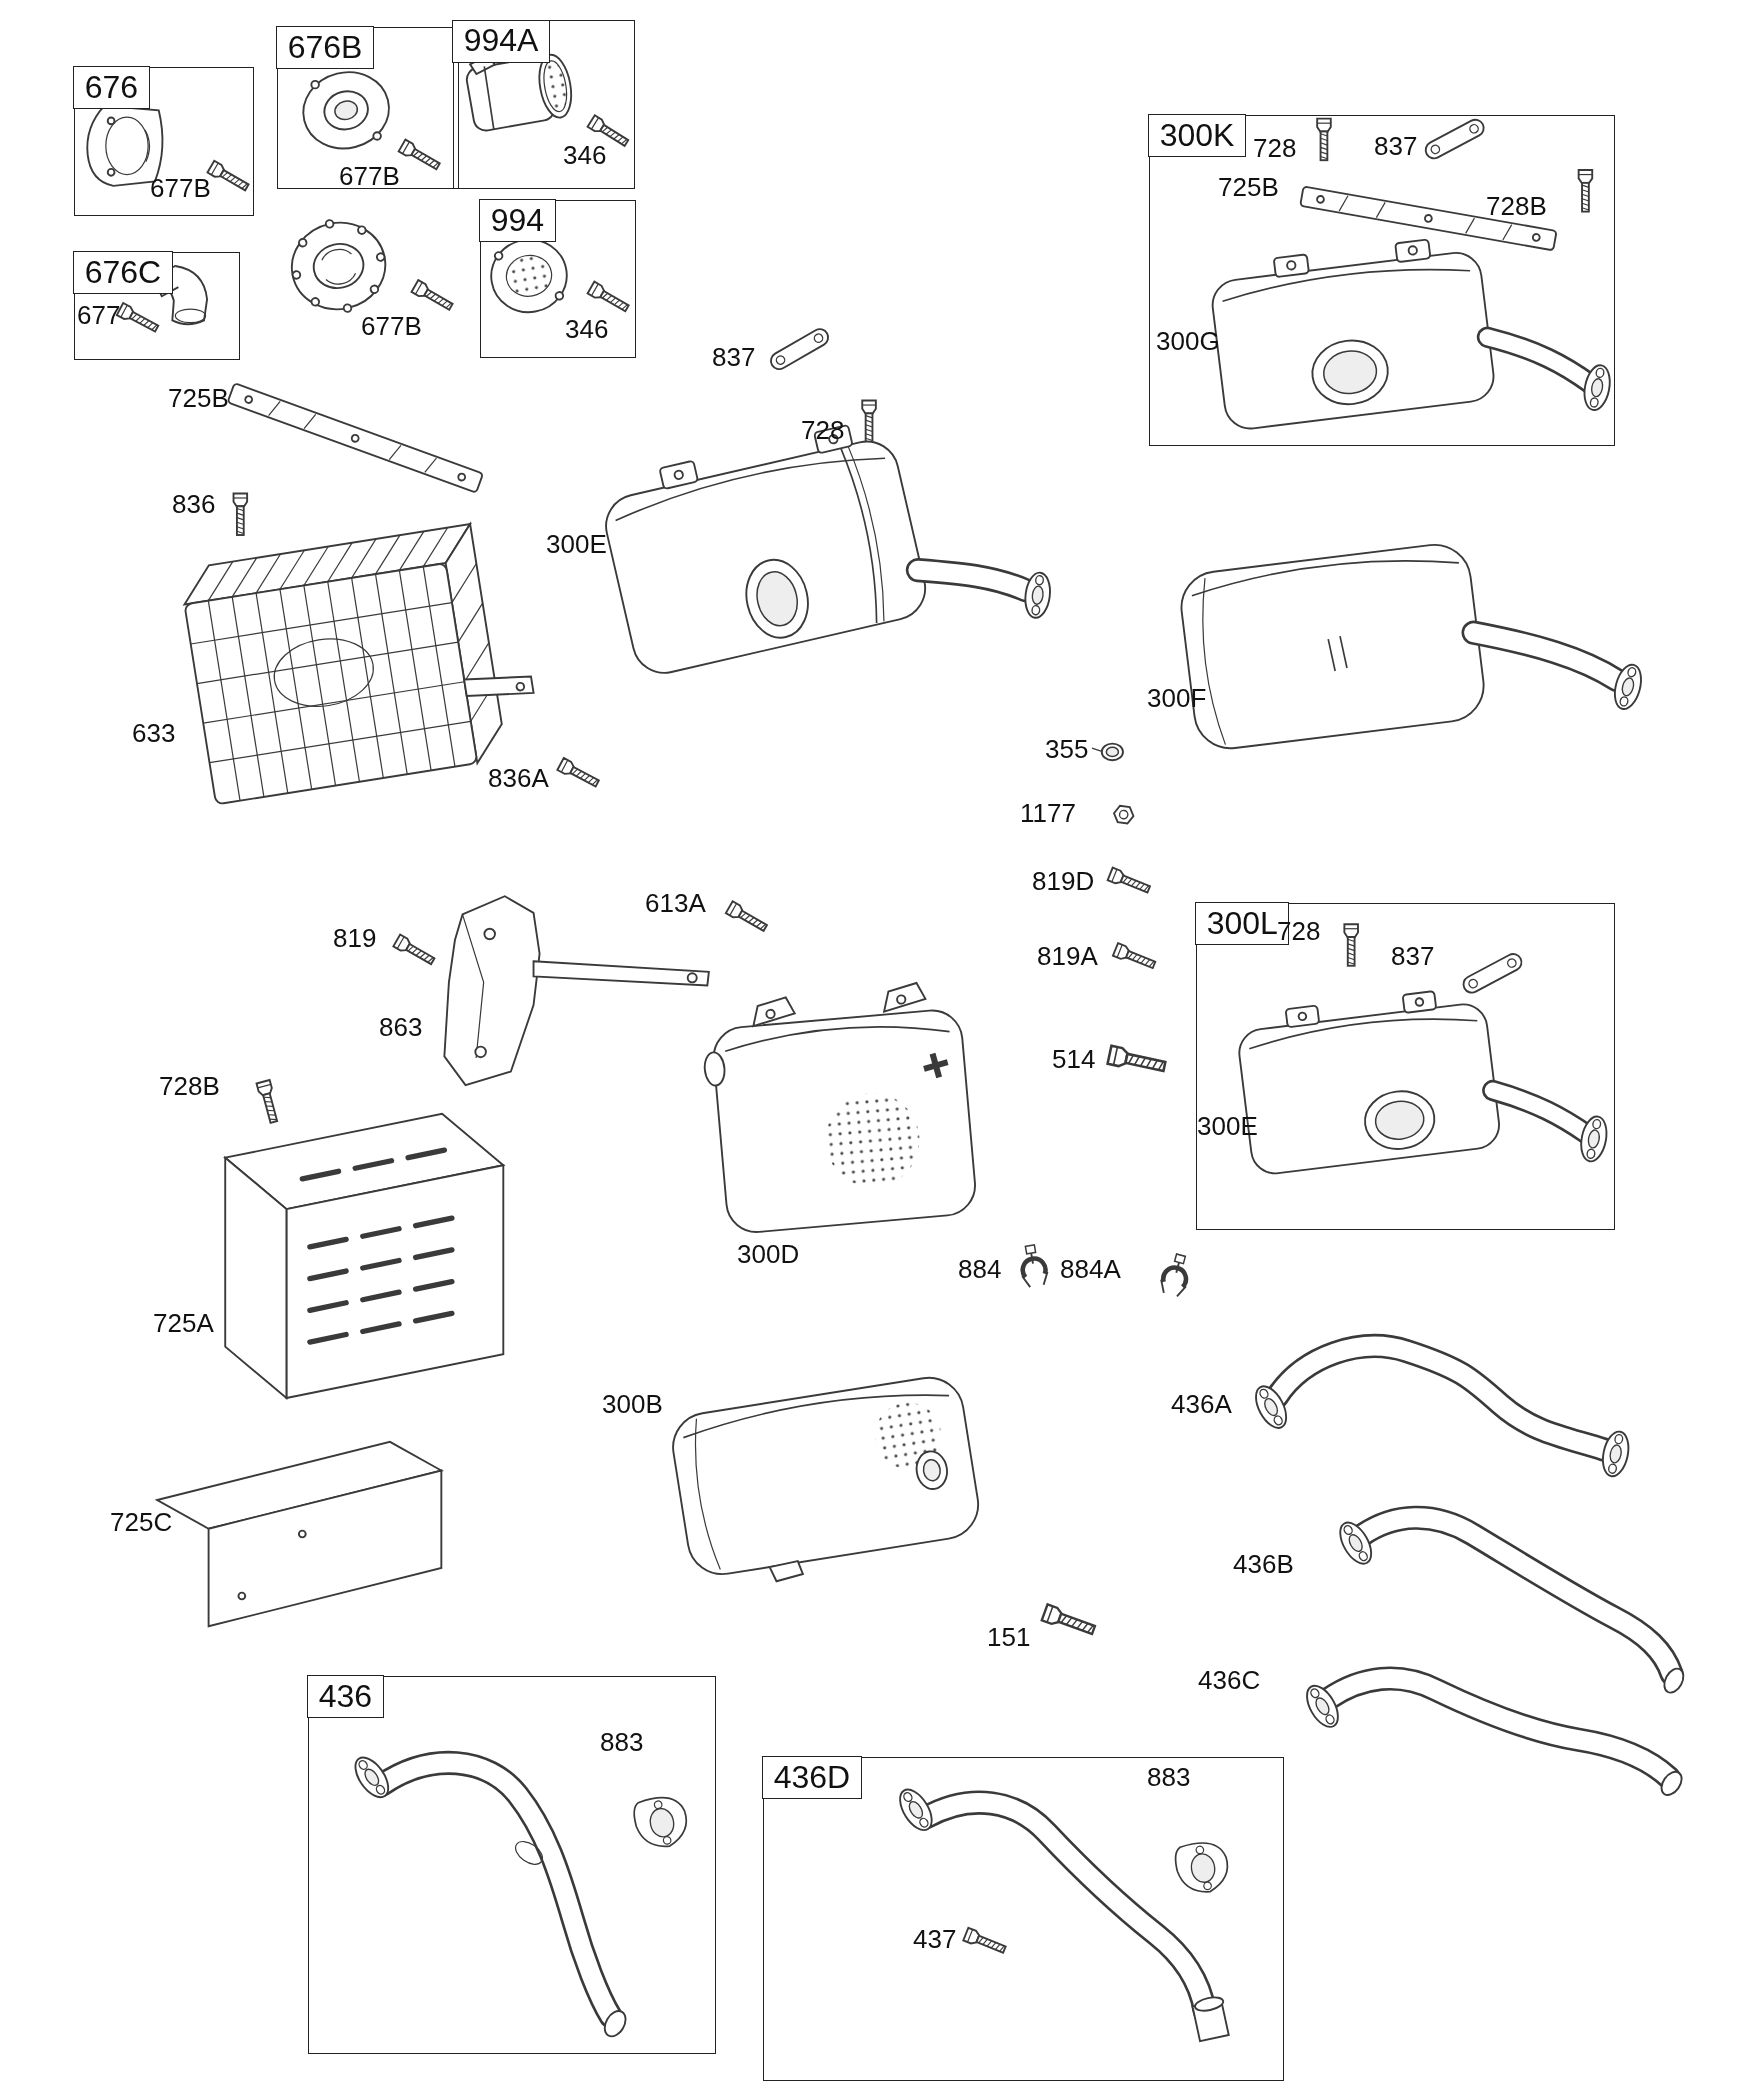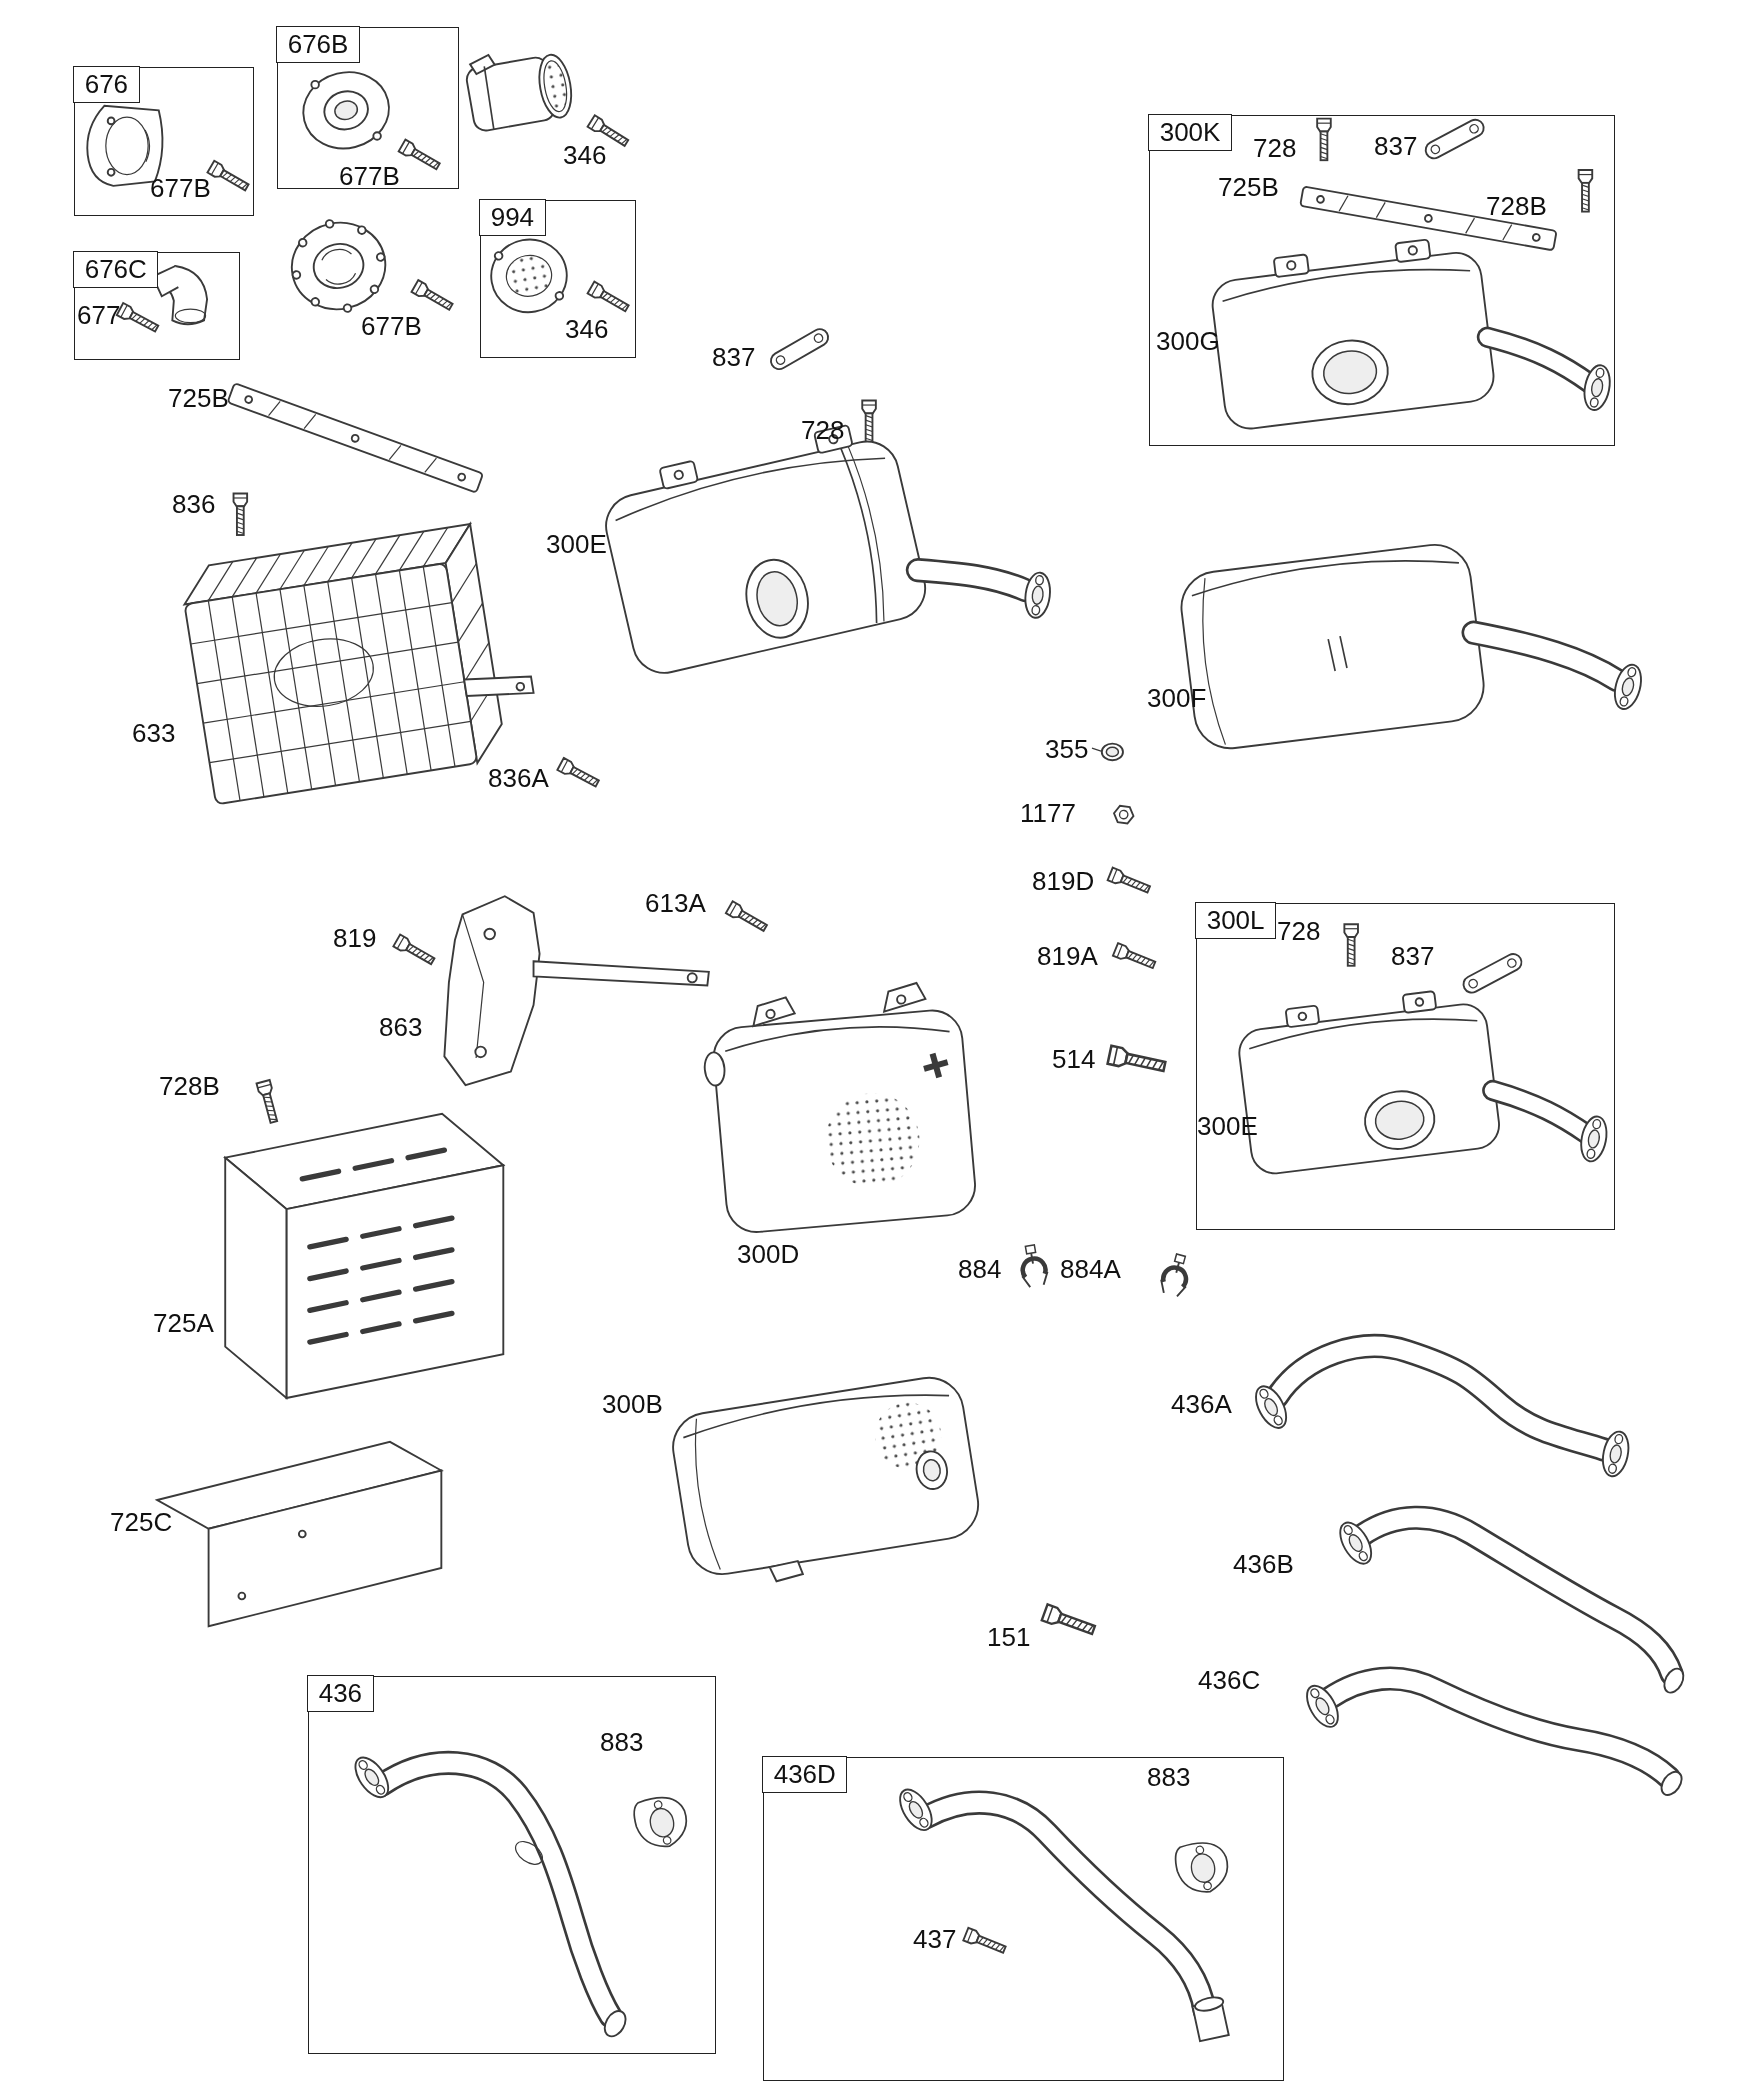--- a/index.html
+++ b/index.html
@@ -11,21 +11,21 @@
     background: #ffffff;
     font-family: "Liberation Sans", sans-serif;
     overflow: hidden;
   }
   .art { position: absolute; left: 0; top: 0; }
   .gbox { position: absolute; border: 1.9px solid #222; background: transparent; }
   .gbox-label {
     position: absolute; top: -1.9px; left: -1.9px;
     border: 1.9px solid #222; background: #ffffff;
     padding: 3.8px 10.6px 5.3px 10.6px;
-    font-size: 26px; color: #111; line-height: 1;
+    font-size: 32px; color: #111; line-height: 1;
     white-space: nowrap;
   }
   .callout {
     position: absolute; font-size: 26px; color: #111;
     line-height: 1; white-space: nowrap;
   }
   
   .fw { fill: #ffffff; stroke: #3a3a3a; stroke-width: 2.5; }
   .fe { fill: #eeeeee; stroke: #3a3a3a; stroke-width: 2; }
   .ln { fill: none; stroke: #3a3a3a; stroke-width: 2.2; }
@@ -406,20 +406,23 @@
       <use href="#gasket" transform="translate(1592,2472) rotate(-10) scale(0.9)"></use>
       <use href="#bolt" transform="translate(1292,2565) rotate(22)"></use>
     </g>
   </svg>
 
   <div class="gbox" style="left:74px;top:67px;width:180px;height:149px">
     <span class="gbox-label">676</span>
   </div>
   <div class="gbox" style="left:277px;top:27px;width:182px;height:162px">
     <span class="gbox-label">676B</span>
+  </div>
+  <div class="gbox" style="left:453px;top:20.4px;width:182px;height:169px">
+    <span class="gbox-label">994A</span>
   </div>
   <div class="gbox" style="left:74px;top:252px;width:166px;height:108px">
     <span class="gbox-label">676C</span>
   </div>
   <div class="gbox" style="left:480px;top:200px;width:156px;height:158px">
     <span class="gbox-label">994</span>
   </div>
   <div class="gbox" style="left:1149px;top:115px;width:466px;height:331px">
     <span class="gbox-label">300K</span>
   </div>

